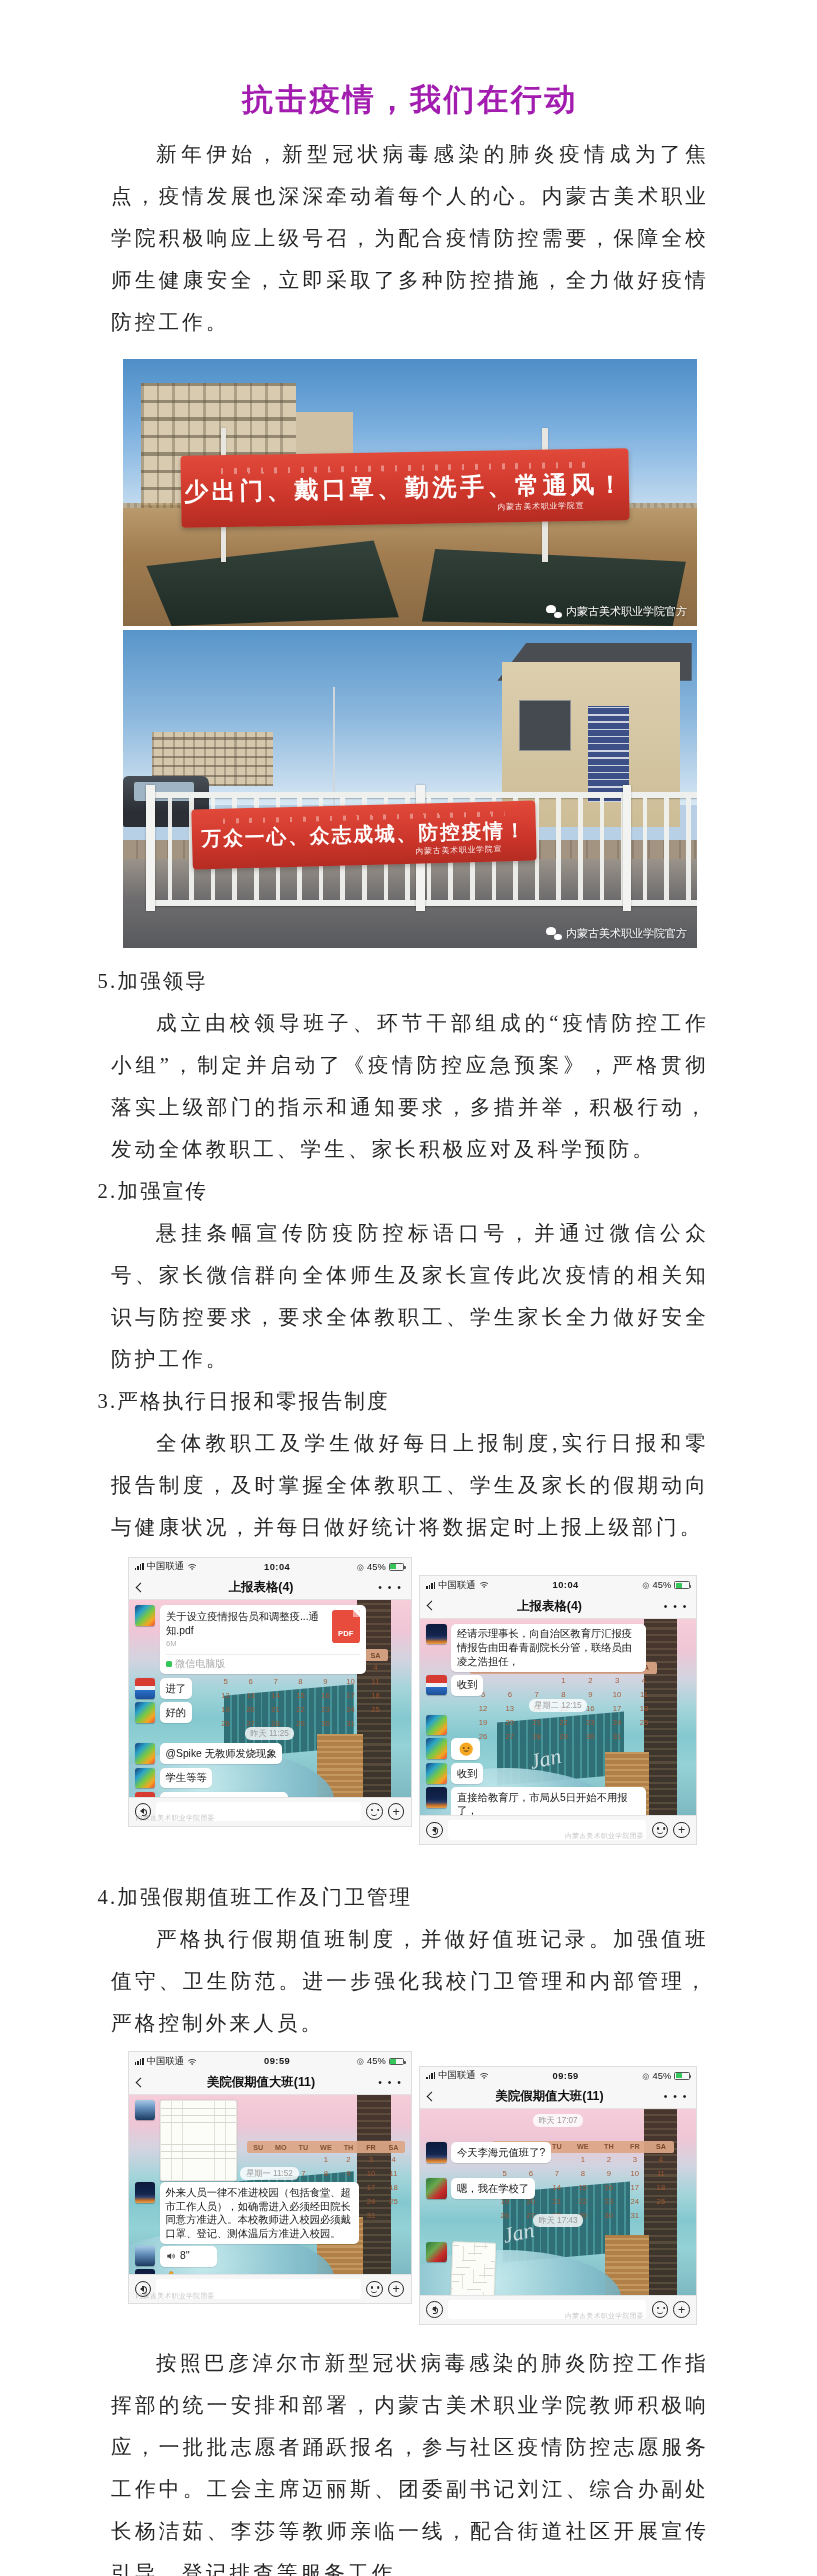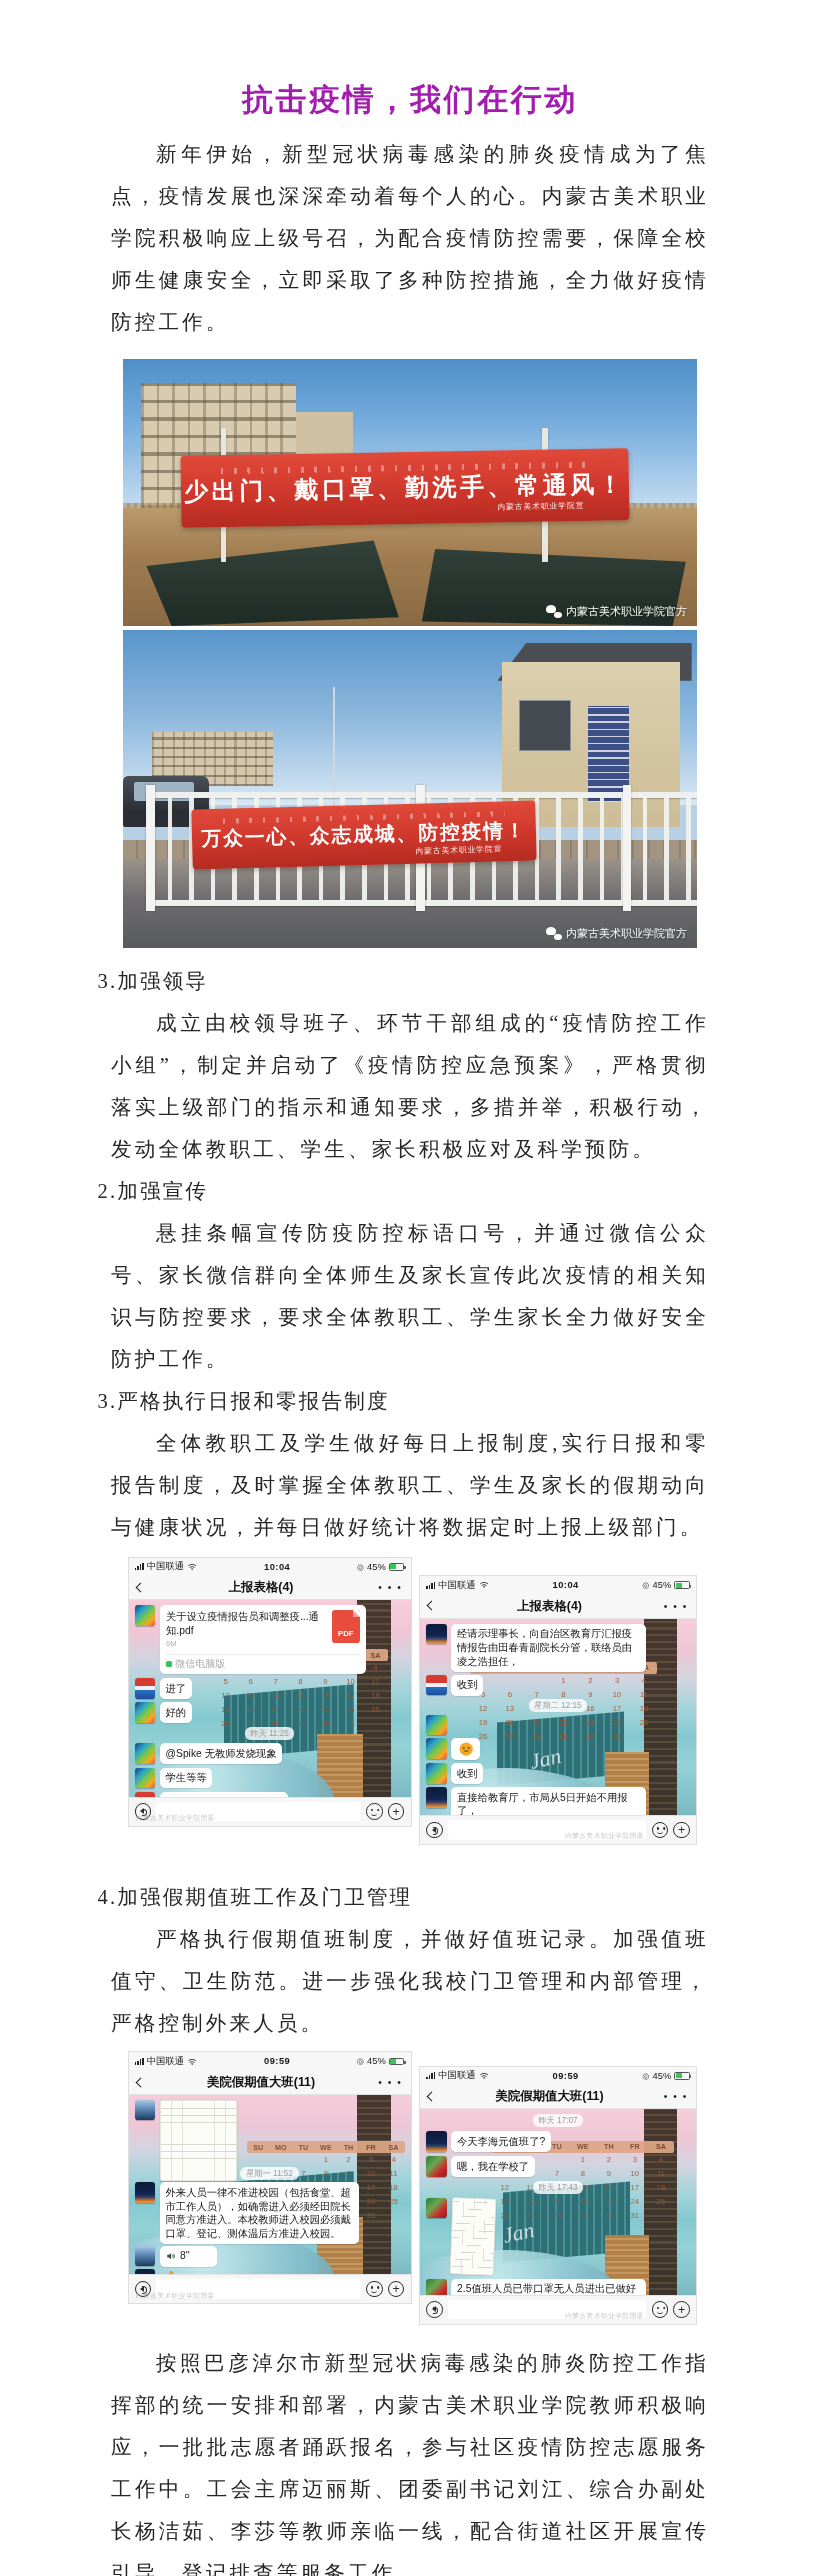--- a/index.html
+++ b/index.html
@@ -224,21 +224,21 @@
       <div class="mn"></div>
       <div class="slogan">万众一心、众志成城、防控疫情！</div>
       <div class="sub">内蒙古美术职业学院宣</div>
     </div>
     <div class="ph-wm">
       <span class="wx-icon"></span>
       <span>内蒙古美术职业学院官方</span>
     </div>
   </div>
 
-  <h2 class="sec mt24">3.加强领导</h2>
+  <h2 class="sec mt24">5.加强领导</h2>
   <p class="body indent">成立由校领导班子、环节干部组成的“疫情防控工作小组”，制定并启动了《疫情防控应急预案》，严格贯彻落实上级部门的指示和通知要求，多措并举，积极行动，发动全体教职工、学生、家长积极应对及科学预防。</p>
 
   <h2 class="sec">2.加强宣传</h2>
   <p class="body indent">悬挂条幅宣传防疫防控标语口号，并通过微信公众号、家长微信群向全体师生及家长宣传此次疫情的相关知识与防控要求，要求全体教职工、学生家长全力做好安全防护工作。</p>
 
   <h2 class="sec">3.严格执行日报和零报告制度</h2>
   <p class="body indent">全体教职工及学生做好每日上报制度,实行日报和零报告制度，及时掌握全体教职工、学生及家长的假期动向与健康状况，并每日做好统计将数据定时上报上级部门。</p>
 
   <div class="chat-row" id="chat1">
 
@@ -728,21 +728,21 @@
                   <span>26</span>
                   <span>27</span>
                   <span>28</span>
                   <span>29</span>
                   <span>30</span>
                   <span>31</span>
                   <span></span>
                 </div>
               </div>
         </div>
-        <div class="msgs" style="gap:4px">
+        <div class="msgs" style="gap:15px">
           <div class="timepill">昨天 17:07</div>
           <div class="msg">
                 <span class="avatar av-c"></span>
                 <div class="bubble">今天李海元值班了?</div>
               </div>
           <div class="msg">
                 <span class="avatar av-e"></span>
                 <div class="bubble">嗯，我在学校了</div>
               </div>
           <div class="timepill">昨天 17:43</div>

